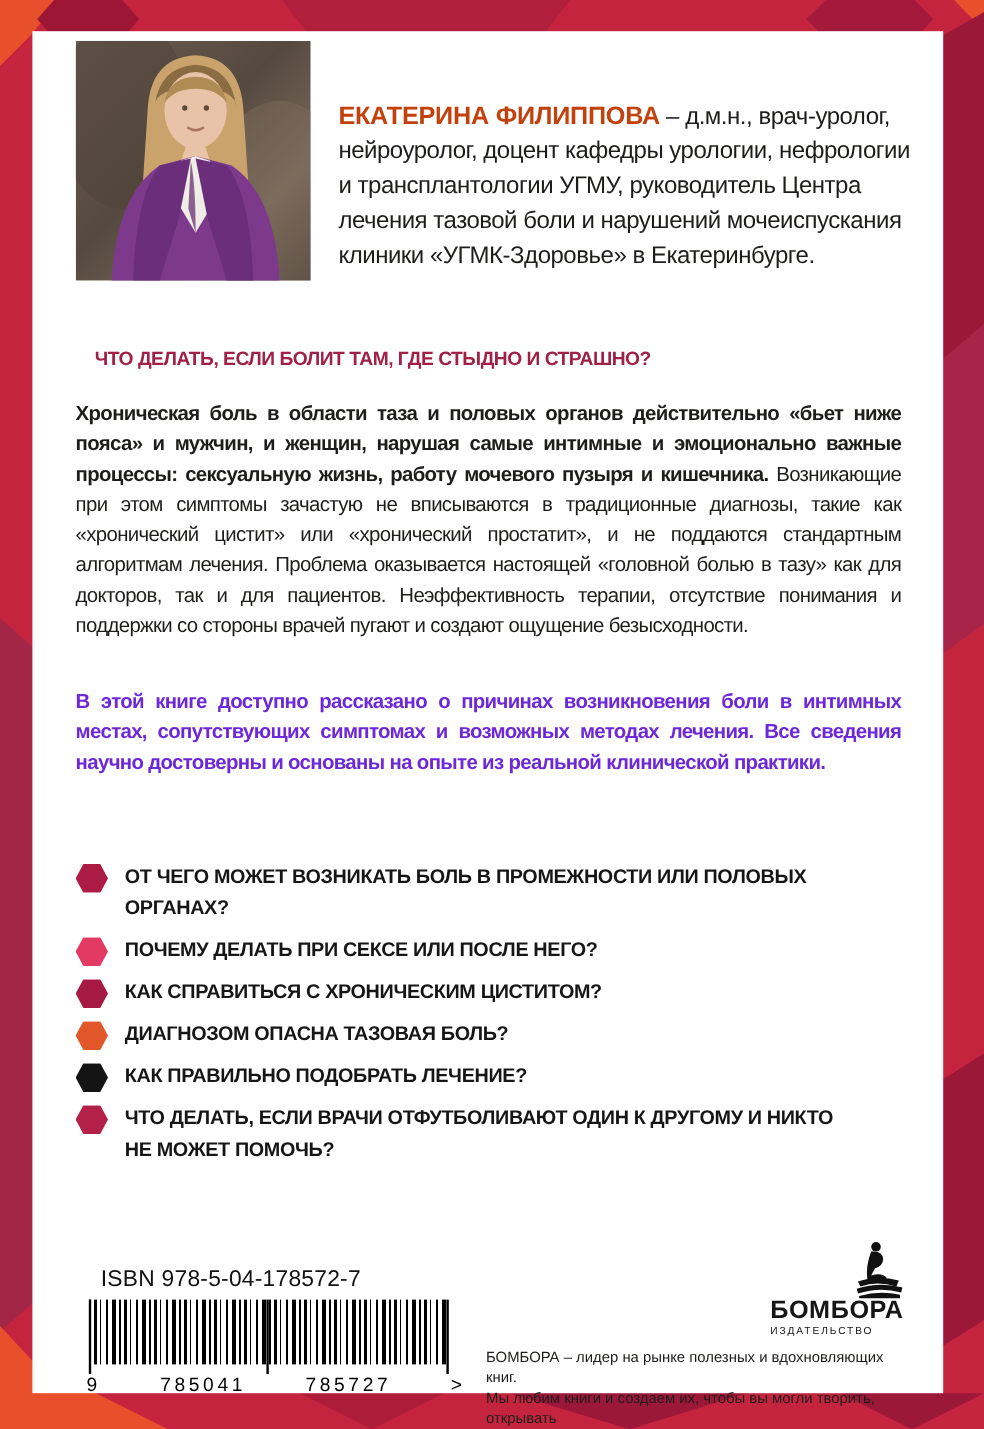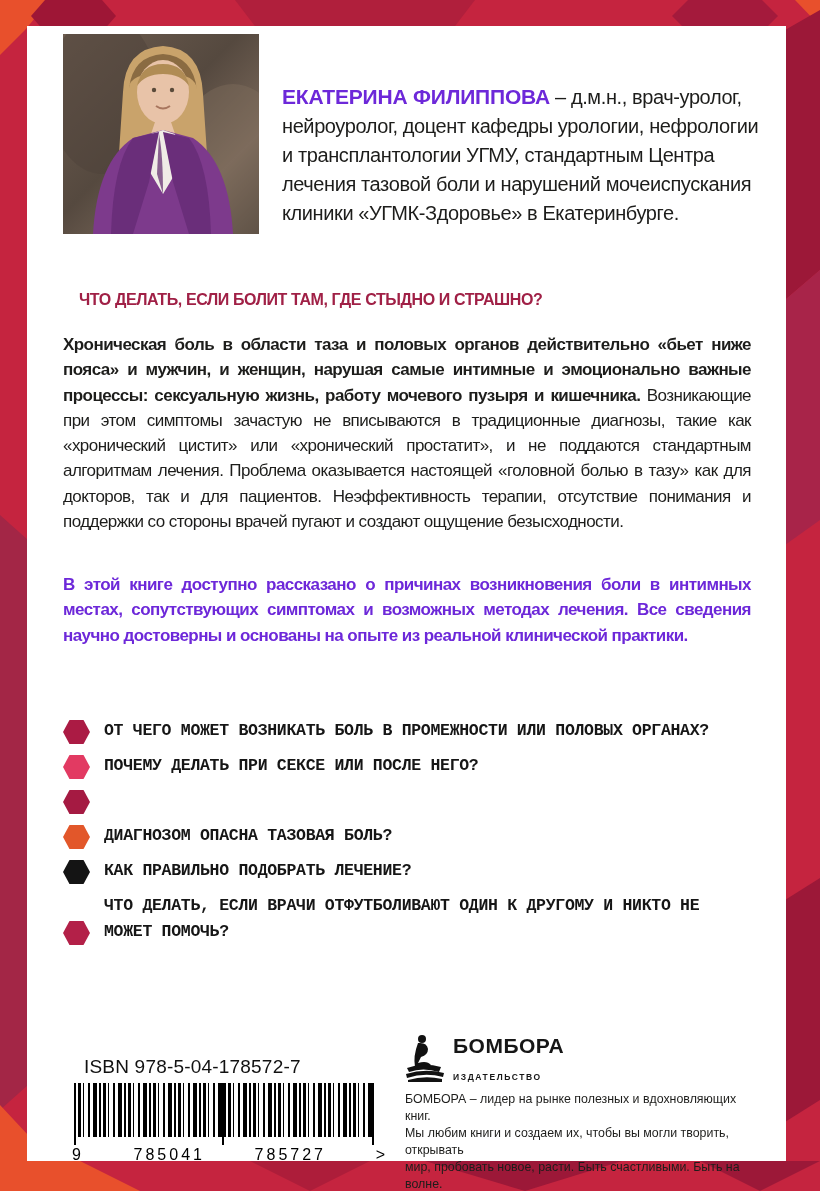--- a/index.html
+++ b/index.html
@@ -5,53 +5,53 @@
   html,body{margin:0;padding:0;background:#7a0e2c;}
   .page{position:relative;width:820px;height:1191px;overflow:hidden;
         font-family:"Liberation Sans",sans-serif;-webkit-font-smoothing:antialiased;}
   .frame{position:absolute;left:0;top:0;z-index:0;}
   .card{position:absolute;left:27px;top:26px;width:759px;height:1135px;background:#ffffff;z-index:1;}
 
   .photo{position:absolute;left:36px;top:8px;width:196px;height:200px;overflow:hidden;}
 
   .bio{position:absolute;left:255px;top:56px;width:482px;margin:0;
        font-size:20px;line-height:29px;letter-spacing:-0.4px;color:#1d1d1b;}
-  .bio-name{font-weight:bold;color:#6d28d9;font-size:21px;letter-spacing:-0.2px;margin-top:15px;}
+  .bio-name{font-weight:bold;color:#c2410c;font-size:21px;letter-spacing:-0.2px;margin-top:15px;}
 
   .headline{position:absolute;left:36px;top:249px;margin:16px;white-space:nowrap;
        font-size:16px;font-weight:bold;letter-spacing:-0.4px;color:#a02046;}
 
   .bodytext{position:absolute;left:36px;width:688px;margin:0;text-align:justify;
        font-size:17px;line-height:25.3px;letter-spacing:-0.55px;color:#1d1d1b;}
   .p1{top:306px;}
   .p2{top:546px;font-weight:bold;color:#6d28d9;}
 
   .questions{position:absolute;left:36px;top:692px;width:660px;margin:0;padding:0;list-style:none;}
-  .questions li{display:flex;align-items:flex-end;margin-bottom:9px;font-family:Liberation Mono, monospace;}
+  .questions li{display:flex;align-items:flex-start;margin-bottom:9px;}
   .hex{flex:0 0 27px;width:27px;height:24px;margin-top:2px;
        clip-path:polygon(24% 0,76% 0,100% 50%,76% 100%,24% 100%,0 50%);}
   .qtext{margin-left:14px;font-size:16.5px;font-weight:bold;line-height:26px;
        letter-spacing:-0.3px;color:#161616;max-width:616px;}
 
   .isbn-block{position:absolute;left:45px;top:1030px;width:320px;}
   .isbn-label{font-size:19px;color:#111;margin:0 0 5px 12px;letter-spacing:0.2px;}
   .barcode{position:relative;width:310px;}
   .bars{width:300px;height:54px;margin-left:2px;background:
     repeating-linear-gradient(90deg,#000 0 2px,#fff 2px 4px,#000 4px 7px,#fff 7px 9px,
     #000 9px 10px,#fff 10px 14px,#000 14px 16px,#fff 16px 19px,#000 19px 23px,#fff 23px 25px);}
   .guard{position:absolute;top:0;width:2px;height:62px;background:#000;}
   .g1{left:2px;}.g2{left:150px;}.g3{left:300px;}
   .barcode-digits{display:flex;justify-content:space-between;width:316px;margin-top:9px;
     font-size:16px;color:#000;letter-spacing:3px;}
 
   .publisher{position:absolute;left:378px;top:1008px;width:348px;}
-  .logo-row{display:flex;align-items:flex-end;}
+  .logo-row{display:flex;align-items:flex-end;flex-direction:column;}
   .logo-text{margin-left:8px;}
   .logo-name{font-size:21px;font-weight:bold;color:#161616;letter-spacing:0.5px;line-height:20px;}
-  .logo-sub{font-size:8.5px;font-weight:bold;color:#161616;letter-spacing:1.6px;margin-top:16px;}
+  .logo-sub{font-size:8.5px;font-weight:normal;color:#161616;letter-spacing:1.6px;margin-top:2px;}
   .pub-desc{margin:9px 0 0 0;font-size:12.4px;line-height:17px;color:#1d1d1b;white-space:pre-line;}
 </style>
 </head>
 <body>
 
 <div class="page">
 
   <svg class="frame" width="820" height="1191" viewBox="0 0 820 1191">
     <rect width="820" height="1191" fill="#c5243f"></rect>
     <polygon points="0,0 50,0 25,30 0,55" fill="#e8502c"></polygon>
@@ -93,39 +93,40 @@
         <path d="M93,72 Q100,77 107,72" stroke="#a8765e" stroke-width="2" fill="none"></path>
         <path d="M92,88 L108,88 L112,100 L88,100 Z" fill="#e8c3a8"></path>
         <path d="M30,200 Q34,128 70,104 L100,96 L130,104 Q166,128 170,200 Z" fill="#7d3a8c"></path>
         <path d="M88,100 L100,96 L112,100 L118,130 L100,160 L82,130 Z" fill="#f0ece6"></path>
         <path d="M70,104 L96,98 L86,148 L70,200 L48,200 Q50,130 70,104" fill="#6a2e7a"></path>
         <path d="M126,104 L100,98 L110,148 L126,200 L148,200 Q146,130 126,104" fill="#6a2e7a"></path>
         <path d="M96,100 Q100,120 100,160 L94,140 Z" fill="#5c2569" opacity="0.7"></path>
       </svg>
     </div>
 
-    <p class="bio"><span class="bio-name">ЕКАТЕРИНА ФИЛИППОВА</span><span> – д.м.н., врач-уролог, нейроуролог, доцент кафедры урологии, нефрологии и трансплантологии УГМУ, стандартным Центра лечения тазовой боли и нарушений мочеиспускания клиники «УГМК-Здоровье» в Екатеринбурге.</span></p>
+    <p class="bio"><span class="bio-name">ЕКАТЕРИНА ФИЛИППОВА</span><span> – д.м.н., врач-уролог, нейроуролог, доцент кафедры урологии, нефрологии и трансплантологии УГМУ, руководитель Центра лечения тазовой боли и нарушений мочеиспускания клиники «УГМК-Здоровье» в Екатеринбурге.</span></p>
 
     <h1 class="headline">ЧТО ДЕЛАТЬ, ЕСЛИ БОЛИТ ТАМ, ГДЕ СТЫДНО И СТРАШНО?</h1>
 
     <p class="bodytext p1"><strong>Хроническая боль в области таза и половых органов действительно «бьет ниже пояса» и мужчин, и женщин, нарушая самые интимные и эмоционально важные процессы: сексуальную жизнь, работу мочевого пузыря и кишечника.</strong><span> Возникающие при этом симптомы зачастую не вписываются в традиционные диагнозы, такие как «хронический цистит» или «хронический простатит», и не поддаются стандартным алгоритмам лечения. Проблема оказывается настоящей «головной болью в тазу» как для докторов, так и для пациентов. Неэффективность терапии, отсутствие понимания и поддержки со стороны врачей пугают и создают ощущение безысходности.</span></p>
 
     <p class="bodytext p2">В этой книге доступно рассказано о причинах возникновения боли в интимных местах, сопутствующих симптомах и возможных методах лечения. Все сведения научно достоверны и основаны на опыте из реальной клинической практики.</p>
 
     <ul class="questions">
       <li>
         <span class="hex" style="background: rgb(171, 27, 68);"></span>
         <span class="qtext">ОТ ЧЕГО МОЖЕТ ВОЗНИКАТЬ БОЛЬ В ПРОМЕЖНОСТИ ИЛИ ПОЛОВЫХ ОРГАНАХ?</span>
       </li>
       <li>
         <span class="hex" style="background: rgb(226, 58, 98);"></span>
         <span class="qtext">ПОЧЕМУ ДЕЛАТЬ ПРИ СЕКСЕ ИЛИ ПОСЛЕ НЕГО?</span>
       </li>
       <li>
         <span class="hex" style="background: rgb(165, 26, 66);"></span>
+        <span class="qtext">КАК СПРАВИТЬСЯ С ХРОНИЧЕСКИМ ЦИСТИТОМ?</span>
       </li>
       <li>
         <span class="hex" style="background: rgb(226, 87, 42);"></span>
         <span class="qtext">ДИАГНОЗОМ ОПАСНА ТАЗОВАЯ БОЛЬ?</span>
       </li>
       <li>
         <span class="hex" style="background: rgb(20, 20, 20);"></span>
         <span class="qtext">КАК ПРАВИЛЬНО ПОДОБРАТЬ ЛЕЧЕНИЕ?</span>
       </li>
       <li>

